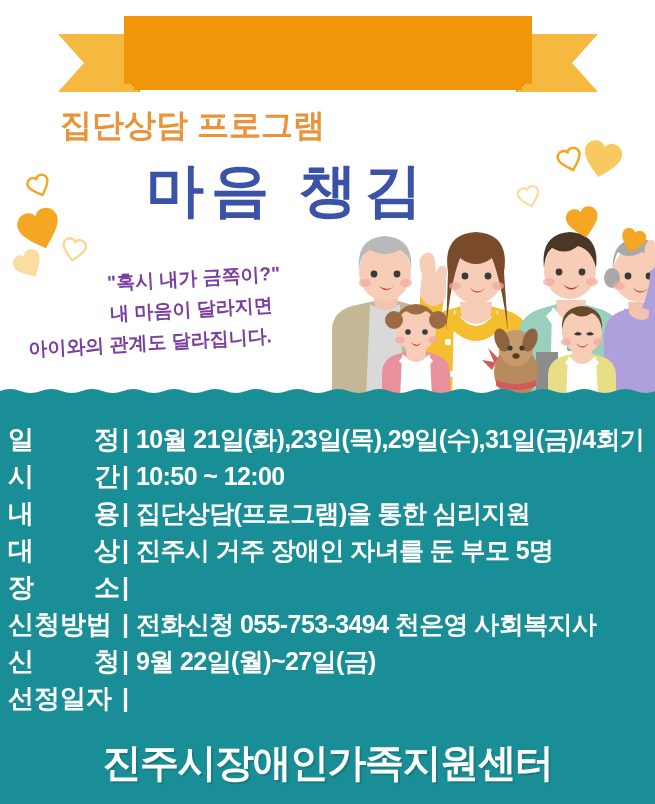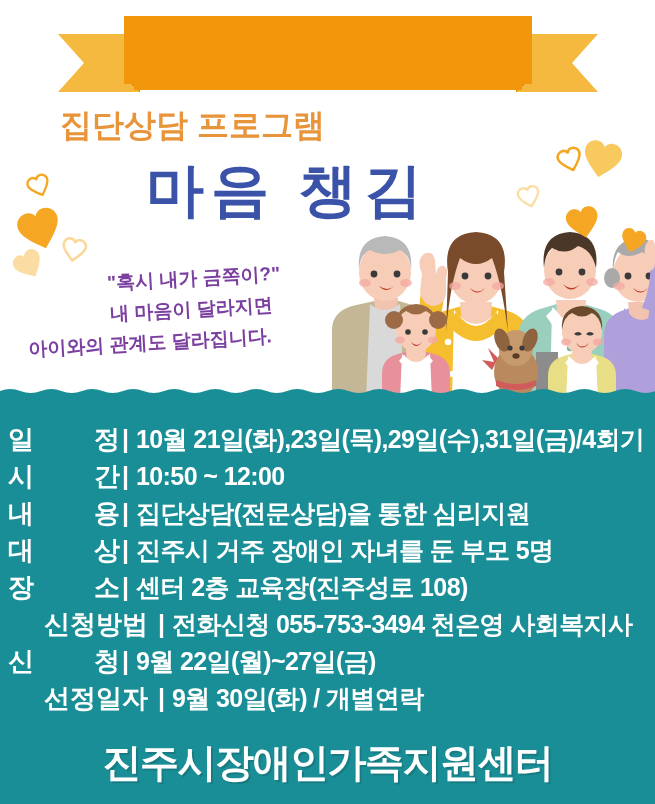--- a/index.html
+++ b/index.html
@@ -149,21 +149,21 @@
     white-space:nowrap;
   }
   .info-label {
     width:112px;
     flex:0 0 112px;
     font-size:26px;
     font-weight:bold;
     display:flex;
     justify-content:space-between;
   }
-  .info-label.wide { letter-spacing:0px;margin-left:36px; }
+  .info-label.wide { letter-spacing:0px; }
   .info-label > span { display:inline-block; }
   .info-sep {
     flex:0 0 auto;
     font-size:25px; font-weight:bold;
     padding:0 7px 0 2px;
   }
   .info-value {
     font-size:25px; font-weight:bold;
     letter-spacing:-0.6px;
   }
@@ -408,37 +408,36 @@
           </div>
           <div class="info-sep">|</div>
           <div class="info-value">10:50 ~ 12:00</div>
         </div>
         <div class="info-row">
           <div class="info-label">
             <span>내</span>
             <span>용</span>
           </div>
           <div class="info-sep">|</div>
-          <div class="info-value">집단상담(전문상담)을 통한 심리지원</div>
+          <div class="info-value">집단상담(프로그램)을 통한 심리지원</div>
         </div>
         <div class="info-row">
           <div class="info-label">
             <span>대</span>
             <span>상</span>
           </div>
           <div class="info-sep">|</div>
           <div class="info-value">진주시 거주 장애인 자녀를 둔 부모 5명</div>
         </div>
         <div class="info-row">
           <div class="info-label">
             <span>장</span>
             <span>소</span>
           </div>
           <div class="info-sep">|</div>
-          <div class="info-value">센터 2층 교육장(진주성로 108)</div>
         </div>
         <div class="info-row">
           <div class="info-label wide" style="justify-content: flex-start;">
             <span>신청방법</span>
           </div>
           <div class="info-sep">|</div>
           <div class="info-value">전화신청 055-753-3494 천은영 사회복지사</div>
         </div>
         <div class="info-row">
           <div class="info-label">
@@ -446,21 +445,20 @@
             <span>청</span>
           </div>
           <div class="info-sep">|</div>
           <div class="info-value">9월 22일(월)~27일(금)</div>
         </div>
         <div class="info-row">
           <div class="info-label wide" style="justify-content: flex-start;">
             <span>선정일자</span>
           </div>
           <div class="info-sep">|</div>
-          <div class="info-value">9월 30일(화) / 개별연락</div>
         </div>
       </div>
 
     <div id="footer-name">진주시장애인가족지원센터</div>
 
   </div>
 
 </div>
 
 </body></html>

